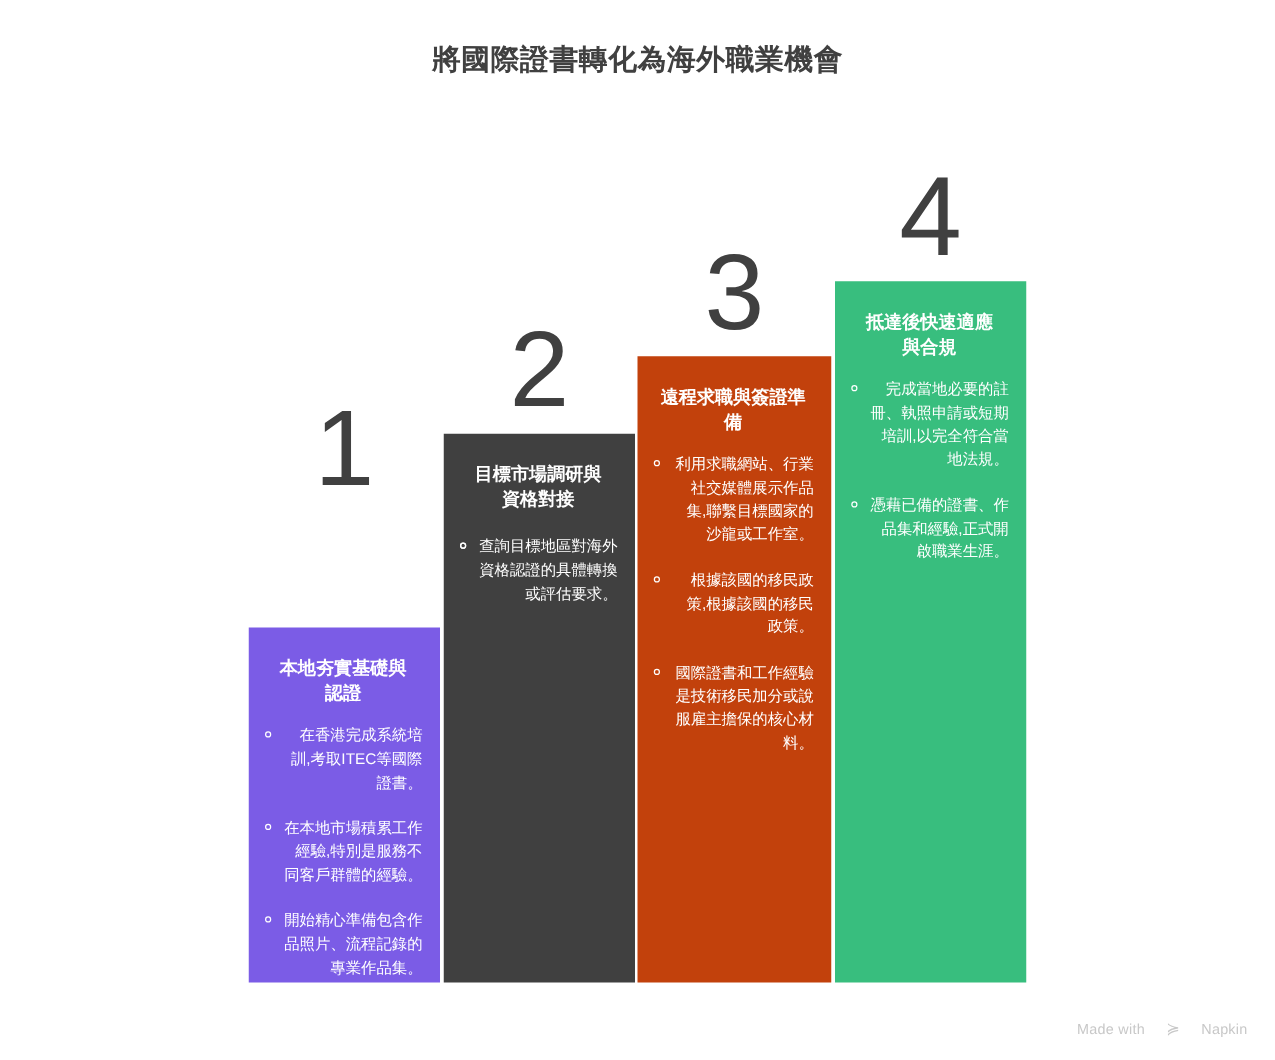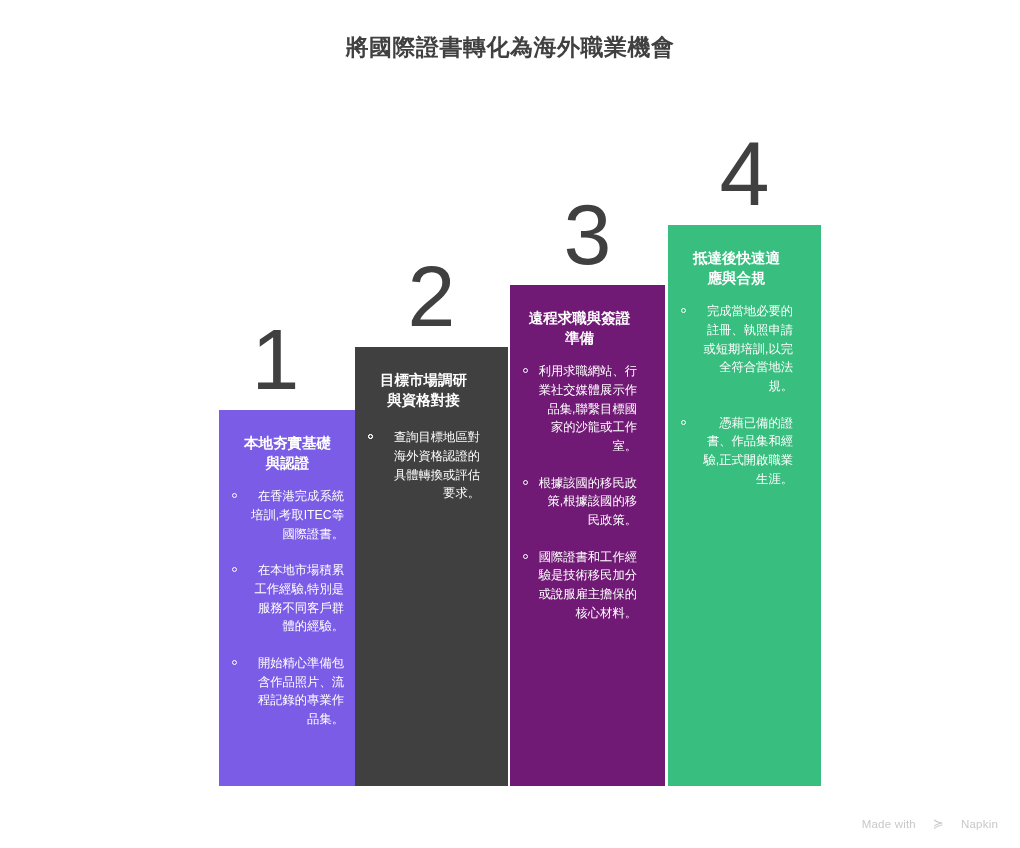--- a/index.html
+++ b/index.html
@@ -51,21 +51,21 @@
     line-height: 1;
     font-family: "Liberation Sans", "DejaVu Sans", sans-serif;
   }
 
   .step-bar {
     position: absolute;
     left: 0;
     bottom: 0;
     width: 100%;
     box-sizing: border-box;
-    padding: 14px 28px 10px 12px;
+    padding: 14px 14px 10px 12px;
     overflow: hidden;
   }
 
   .step-heading {
     color: #ffffff;
     font-weight: bold;
     font-size: 14.5px;
     line-height: 1.35;
     text-align: center;
     margin: 10px 6px 14px 6px;
@@ -98,21 +98,21 @@
     width: 5px;
     height: 5px;
     border: 1.6px solid #ffffff;
     border-radius: 50%;
     box-sizing: border-box;
   }
 
   
   #step-1 { left: 199px; width: 153px; height: 376px; }
   #step-1 .step-number { top: -94px; font-size: 86px; }
-  #step-1 .step-bar { height: 376px; margin-left: 20px; }
+  #step-1 .step-bar { height: 284px; }
 
   #step-2 { left: 355px; width: 153px; height: 439px; }
   #step-2 .step-number { top: -94px; font-size: 86px; }
   #step-2 .step-bar { height: 439px; }
 
   #step-3 { left: 510px; width: 155px; height: 501px; }
   #step-3 .step-number { top: -94px; font-size: 86px; }
   #step-3 .step-bar { height: 501px; }
 
   #step-4 { left: 668px; width: 153px; height: 561px; }
@@ -177,21 +177,21 @@
         <li class="bullet-item">
           <span class="bullet-dot"></span>
           <span>查詢目標地區對海外資格認證的具體轉換或評估要求。</span>
         </li>
       </ul>
     </div>
   </div>
 
   <div class="step" id="step-3">
     <div class="step-number" style="color: rgb(64, 64, 64);">3</div>
-    <div class="step-bar" style="background: #701a75;">
+    <div class="step-bar" style="background: #c2410c;">
       <div class="step-heading">遠程求職與簽證準備</div>
       <ul class="bullet-list">
         <li class="bullet-item">
           <span class="bullet-dot"></span>
           <span>利用求職網站、行業社交媒體展示作品集,聯繫目標國家的沙龍或工作室。</span>
         </li>
         <li class="bullet-item">
           <span class="bullet-dot"></span>
           <span>根據該國的移民政策,根據該國的移民政策。</span>
         </li>

